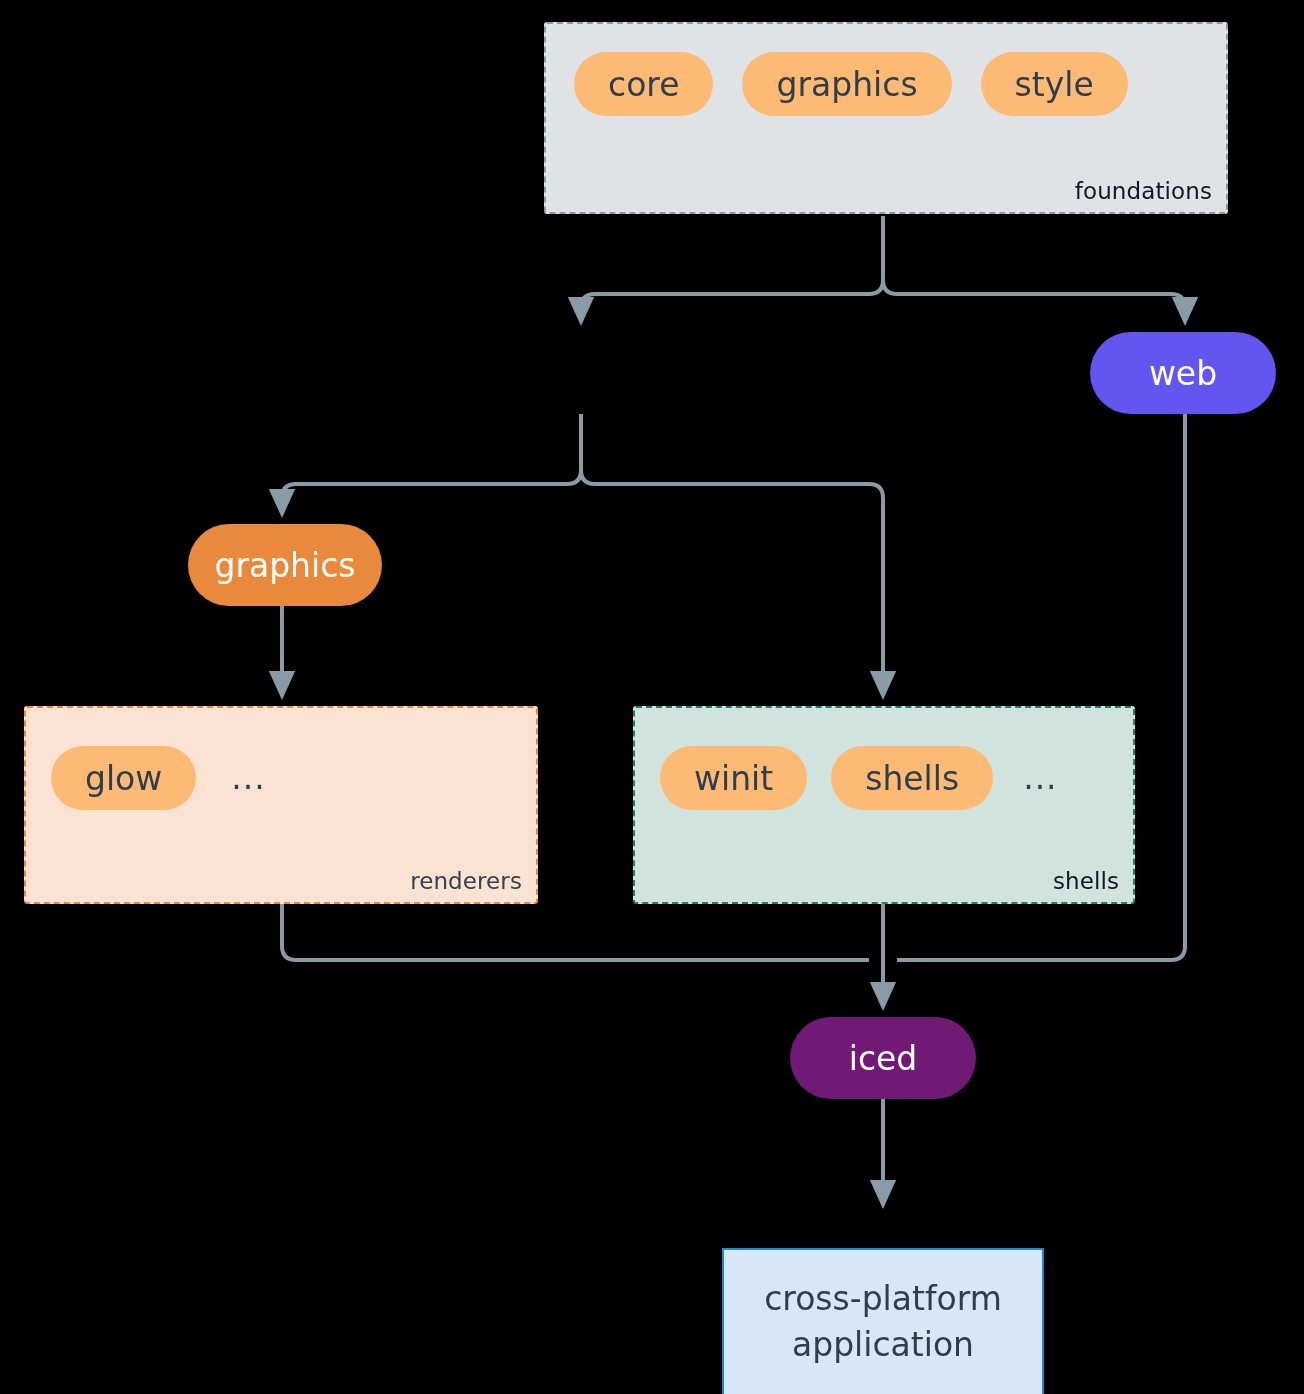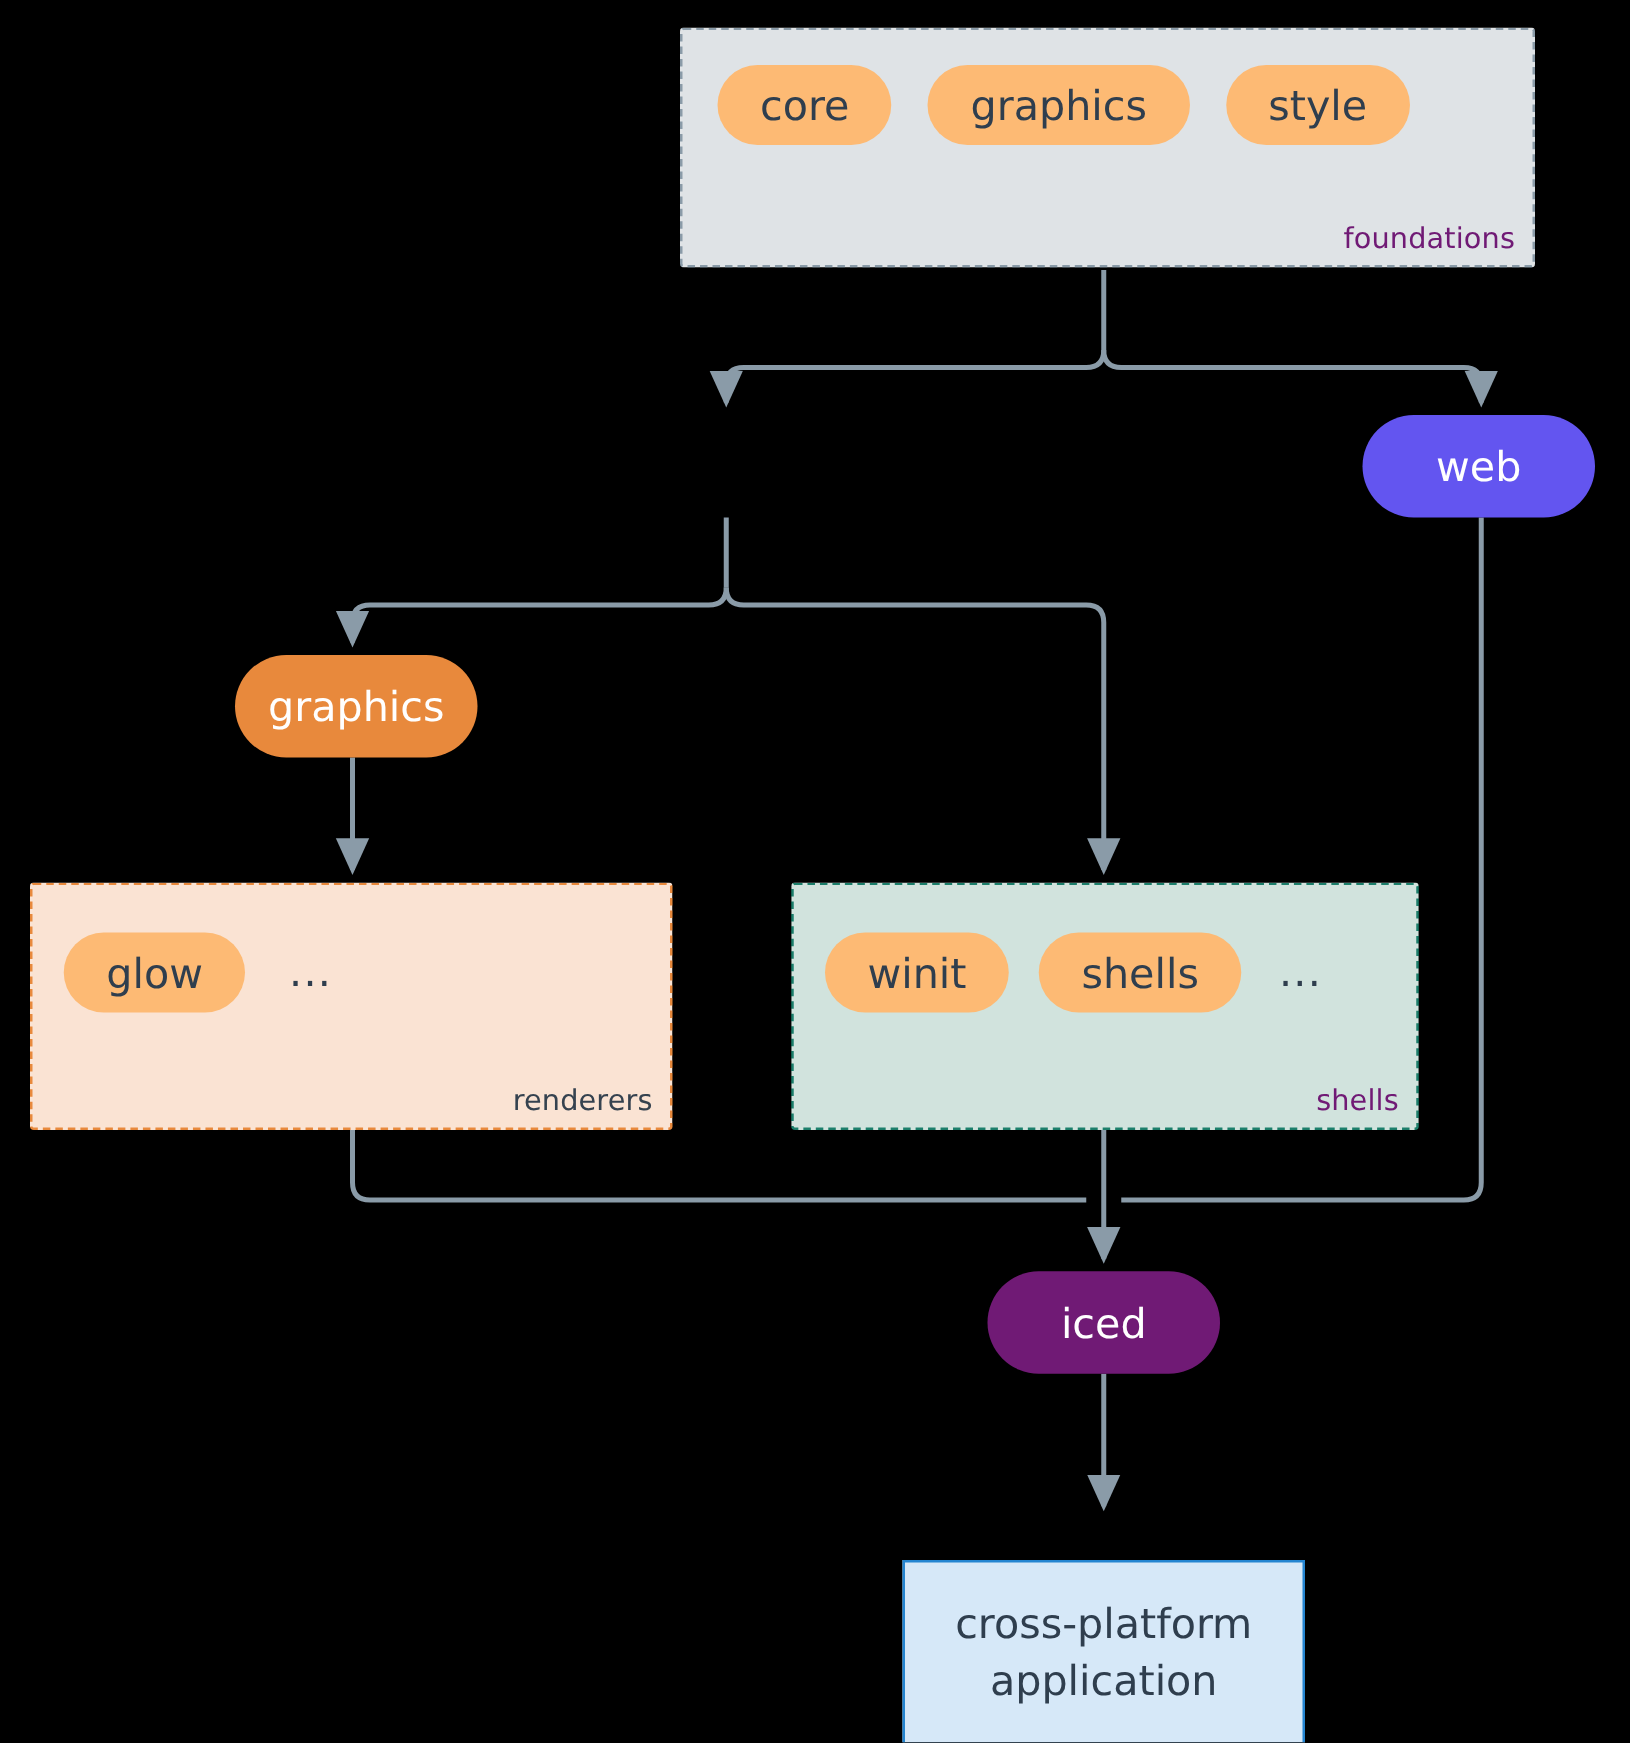--- a/index.html
+++ b/index.html
@@ -32,21 +32,21 @@
   .group .pill-row {
     position: absolute;
     display: flex;
     align-items: center;
   }
   .group-label {
     position: absolute;
     right: 14px;
     bottom: 8px;
     font-size: 23px;
-    color: #701a75;
+    color: #0f172a;
     letter-spacing: 0.1px;
     white-space: nowrap;
   }
 
   #group-foundations {
     left: 544px;
     top: 22px;
     width: 684px;
     height: 192px;
     background: #DFE3E6;

